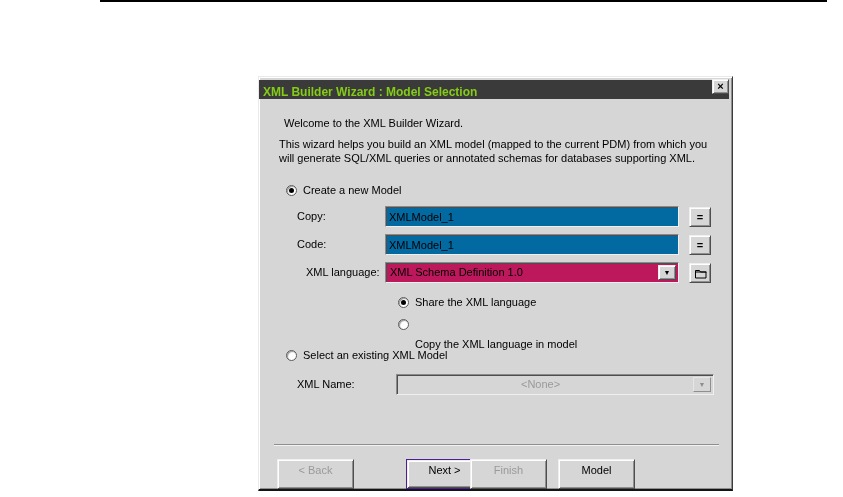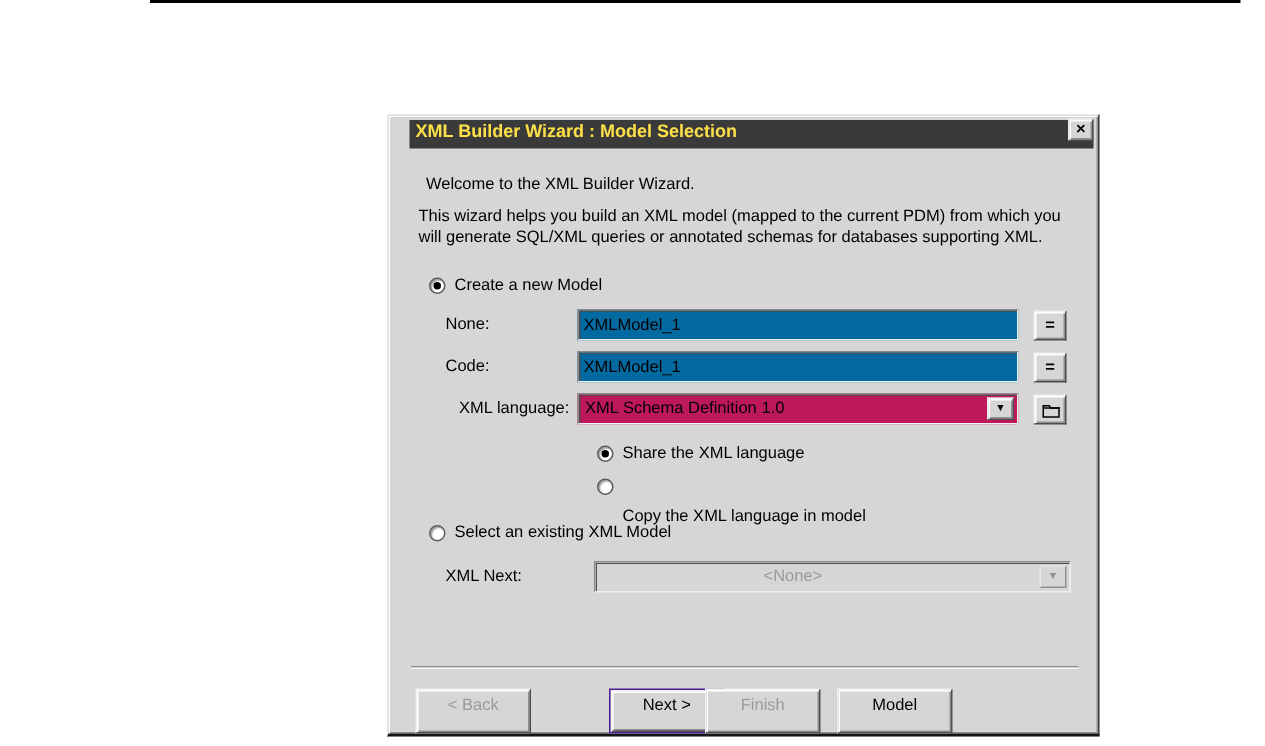--- a/index.html
+++ b/index.html
@@ -12,22 +12,22 @@
   .top-rule { position:absolute; left:100px; top:0; width:727px; height:2px; background:#000; }
 
   .dialog {
     position:absolute; left:258px; top:76px; width:475px; height:415px;
     background:#d6d6d6;
     border-top:1px solid #e9e9e9; border-left:1px solid #e9e9e9;
     border-right:1px solid #3c3c3c; border-bottom:2px solid #141414;
     box-shadow: inset 1px 1px 0 #ffffff, inset -1px -1px 0 #8f8f8f;
   }
   .titlebar {
-    position:absolute; left:14px; top:3px; right:3px; height:19px;
-    background:#3a3a3a; color:#fde047; display:flex; align-items:flex-start;
+    position:absolute; left:0; top:3px; right:3px; height:19px;
+    background:#3a3a3a; color:#84cc16; display:flex; align-items:flex-end;
   }
   .titlebar .title { font-size:12px; font-weight:bold; padding-left:4px; letter-spacing:0; white-space:nowrap; }
   .close-btn {
     position:absolute; right:3px; top:2px; width:17px; height:15px;
     background:#d6d6d6; border:1px solid; border-color:#efefef #4e4e4e #4e4e4e #efefef;
     box-shadow: inset 1px 1px 0 #fff, inset -1px -1px 0 #8f8f8f;
     display:flex; align-items:center; justify-content:center;
     font-size:11px; font-weight:bold; color:#000; line-height:1; cursor:default;
   }
   .txt { position:absolute; font-size:11px; color:#000; white-space:nowrap; }
@@ -50,21 +50,21 @@
   }
   .combo .combo-text { position:absolute; left:4px; top:0; font-size:11px; line-height:19px; color:#000; white-space:nowrap; }
   .combo-arrow-btn {
     position:absolute; right:2px; top:2px; width:18px; height:15px;
     background:#d6d6d6; border:1px solid; border-color:#efefef #4e4e4e #4e4e4e #efefef;
     box-shadow: inset 1px 1px 0 #fff, inset -1px -1px 0 #8f8f8f;
     display:flex; align-items:center; justify-content:center;
     font-size:7px; color:#000; line-height:1;
   }
   .combo.disabled { background:#d6d6d6; }
-  .combo.disabled .combo-text { color:#9a9a9a; left:112px;text-align:center; }
+  .combo.disabled .combo-text { color:#9a9a9a; left:124px;text-align:center; }
   .combo.disabled .combo-arrow-btn { color:#8f8f8f; border-color:#e6e6e6 #8f8f8f #8f8f8f #e6e6e6; box-shadow:none; }
 
   .sq-btn {
     position:absolute; width:22px; height:20px; background:#d6d6d6;
     border:1px solid; border-color:#efefef #4e4e4e #4e4e4e #efefef;
     box-shadow: inset 1px 1px 0 #fff, inset -1px -1px 0 #8f8f8f;
     display:flex; align-items:center; justify-content:center;
     font-size:11px; font-weight:bold; color:#000; cursor:default;
   }
 
@@ -105,21 +105,21 @@
     <div class="txt" style="left:20px; top:61px;">This wizard helps you build an XML model (mapped to the current PDM) from which you</div>
     <div class="txt" style="left:20px; top:75px;">will generate SQL/XML queries or annotated schemas for databases supporting XML.</div>
 
     <div>
       <span class="radio" style="left:27px; top:108px;">
           <span class="dot"></span>
         </span>
       <span class="txt" style="left:44px; top:107px;">Create a new Model</span>
     </div>
 
-    <div class="txt" style="left:38px; top:133px;">None:</div>
+    <div class="txt" style="left:38px; top:133px;">Copy:</div>
     <input class="field" style="left: 126px; top: 129px; width: 294px;" value="XMLModel_1">
     <div class="sq-btn" style="left:430px; top:130px;">
       <span>=</span>
     </div>
 
     <div class="txt" style="left:38px; top:161px;">Code:</div>
     <input class="field" style="left: 126px; top: 157px; width: 294px;" value="XMLModel_1">
     <div class="sq-btn" style="left:430px; top:158px;">
       <span>=</span>
     </div>
@@ -147,21 +147,21 @@
     <div>
       <span class="radio" style="left:139px; top:242px;"></span>
       <span class="txt" style="left:156px; top:241px;margin-top:20px;">Copy the XML language in model</span>
     </div>
 
     <div>
       <span class="radio" style="left:27px; top:273px;"></span>
       <span class="txt" style="left:44px; top:272px;">Select an existing XML Model</span>
     </div>
 
-    <div class="txt" style="left:38px; top:301px;">XML Next:</div>
+    <div class="txt" style="left:38px; top:301px;">XML Name:</div>
     <div class="combo disabled" style="left:137px; top:297px; width:318px;">
       <span class="combo-text">&lt;None&gt;</span>
       <span class="combo-arrow-btn">
         <span>▼</span>
       </span>
     </div>
 
     <div class="separator"></div>
 
     <div class="btn disabled" style="left:18px;">&lt; Back</div>

